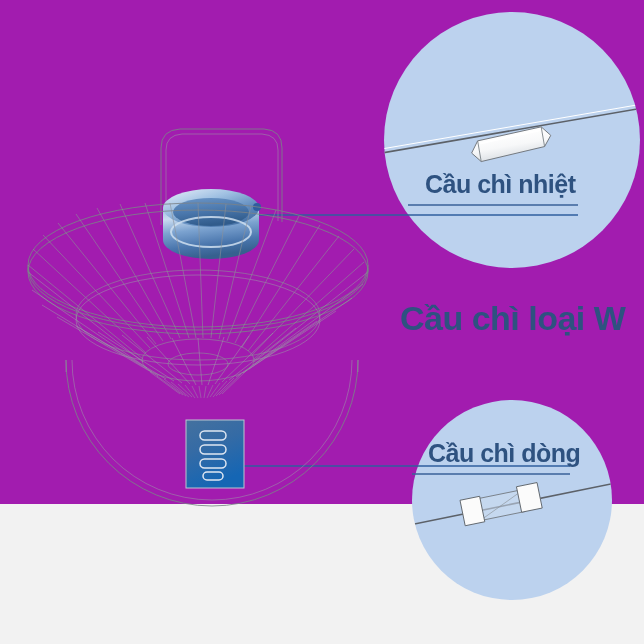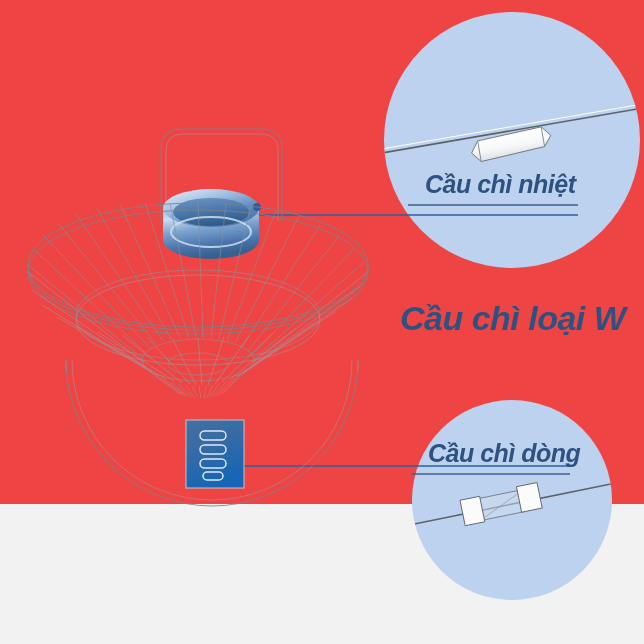--- a/index.html
+++ b/index.html
@@ -11,22 +11,21 @@
     width: 644px;
     height: 644px;
     background: #f2f2f2;
     font-family: "Liberation Sans", sans-serif;
     overflow: hidden;
   }
   #stage {
     position: relative;
     width: 644px;
     height: 504px;
-    background: #ef4444;
-    font-style: italic;
+    background: #a21caf;
   }
   #stage > svg {
     position: absolute;
     left: 0;
     top: 0;
   }
   .callout-label {
     font-family: "Liberation Sans", sans-serif;
     font-weight: bold;
     fill: #2e5280;

